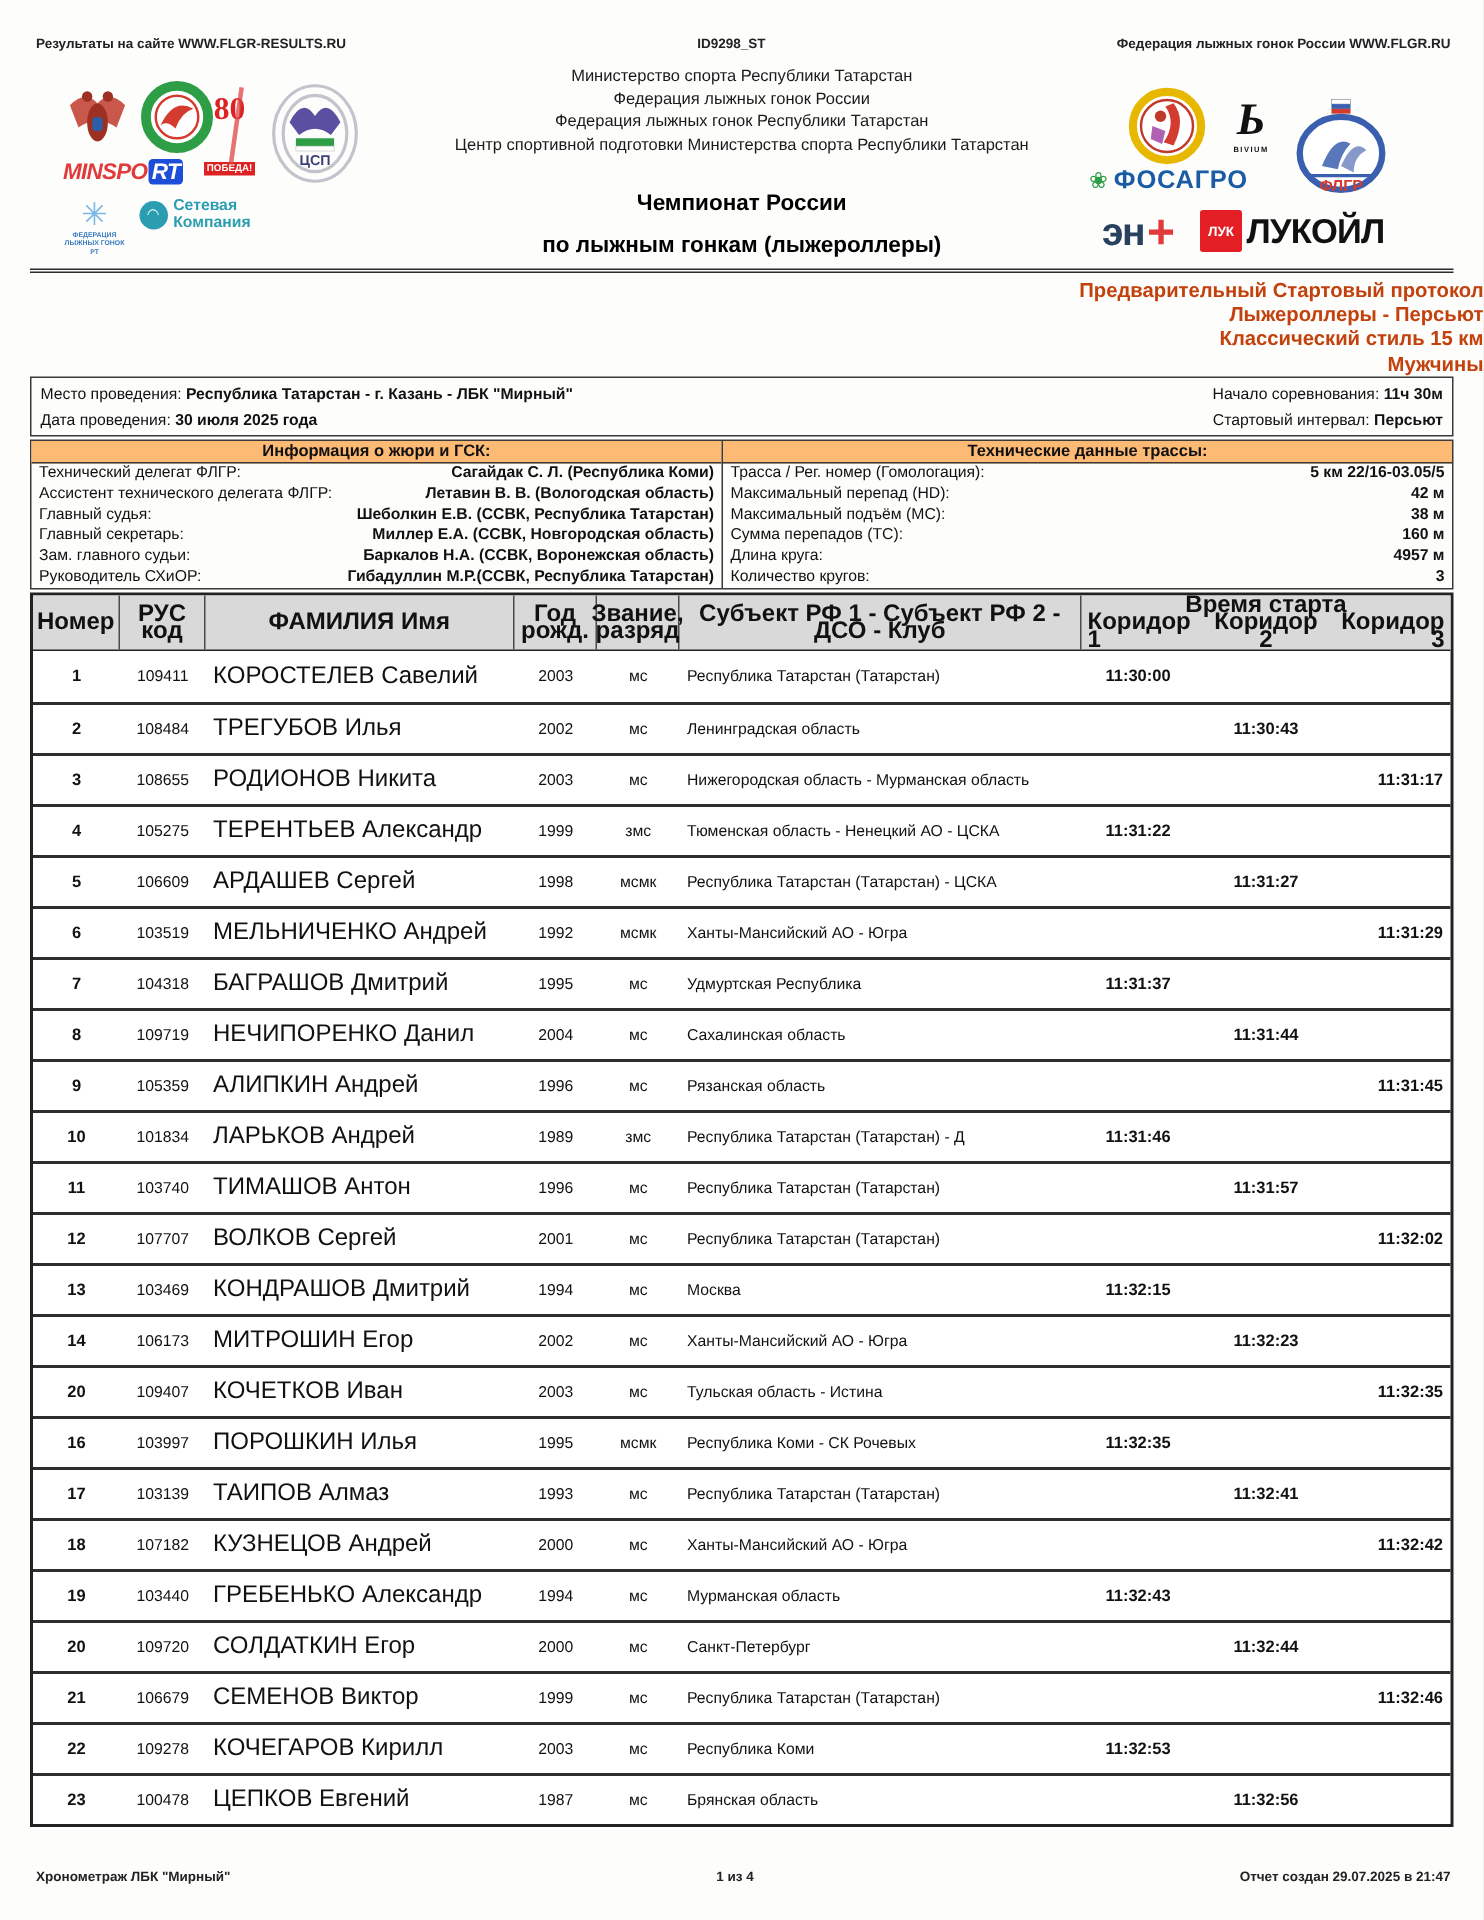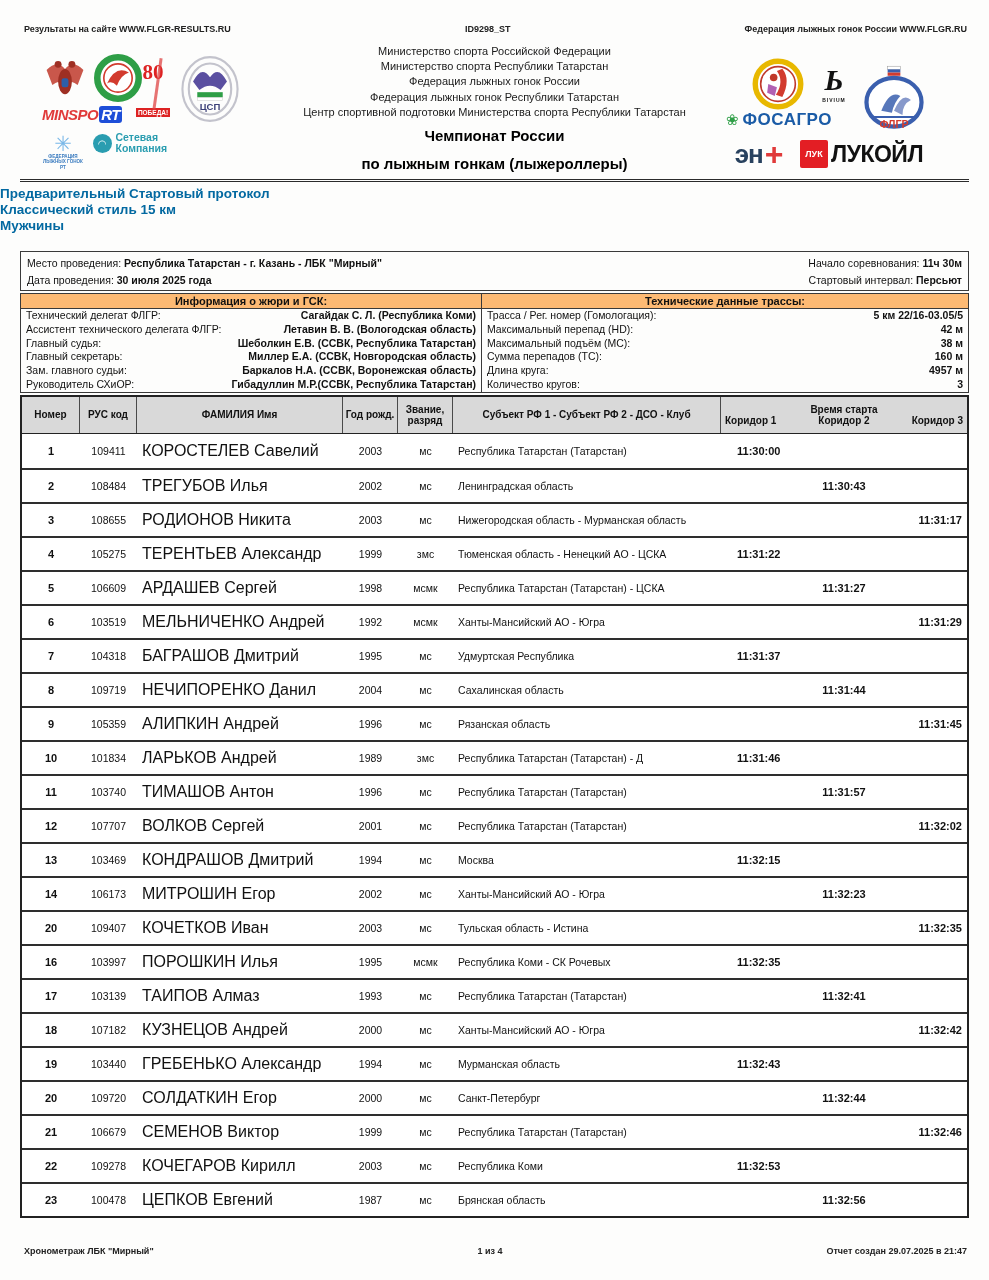--- a/index.html
+++ b/index.html
@@ -54,21 +54,21 @@
   
   .orgs {
     position:absolute; left:230px; right:230px; top:44px;
     text-align:center; font-size:11px; line-height:15.2px; color:#1a1a1a;
   }
   .titles { position:absolute; left:0; right:0; top:127px; text-align:center; font-weight:bold; font-size:15px; color:#000; }
   .titles .t2 { margin-top:11px; }
 
   .rule-double { position:absolute; left:20px; width:949px; top:179px; height:3px; border-top:1.5px solid #2b2b2b; border-bottom:1px solid #2b2b2b; }
 
-  .subtitle { position:absolute; left:0; right:0; top:186px; text-align:left; font-weight:bold; font-size:13.5px; line-height:16.2px; color:#0369a1; }
+  .subtitle { position:absolute; left:0; right:0; top:186px; text-align:right; font-weight:bold; font-size:13.5px; line-height:16.2px; color:#c2410c; }
 
   
   .venue {
     position:absolute; left:20px; width:949px; top:251px; height:40px;
     border:1.5px solid #3a3a3a; font-size:10.5px; padding:2px 6px;
     display:flex; flex-direction:column; justify-content:space-around;
   }
   .venue .row { display:flex; justify-content:space-between; }
   .venue b { font-weight:bold; }
 
@@ -80,21 +80,21 @@
   }
   .jcol { display:flex; flex-direction:column; }
   .jcol.right { border-left:1.5px solid #3a3a3a; }
   .jhead { background:#fdba74; border-bottom:1.2px solid #3a3a3a; font-weight:bold; text-align:center; font-size:11px; padding:1px 0; }
   .jrow { display:flex; justify-content:space-between; padding:0 5px; flex:1; align-items:flex-start; }
   .jrow .v { font-weight:bold; text-align:right; }
 
   
   .tbl { position:absolute; left:20px; width:949px; top:395px; border:2px solid #222; background:#fff; }
   .hgrid, .rgrid { display:grid; grid-template-columns:58px 57px 206px 55px 55px 268px 1fr; }
-  .thead { background:#d9d9d9; border-bottom:1.5px solid #222; font-weight:bold; font-size:10px; }
+  .thead { background:#d9d9d9; border-bottom:1.5px solid #222; font-weight:bold; font-size:16px; }
   .thead .hc { border-right:1px solid #4a4a4a; display:flex; align-items:center; justify-content:center; text-align:center; padding:2px; min-height:36px; line-height:11.5px; }
   .thead .hc:last-child { border-right:none; padding:0; }
   .corr-head { display:flex; flex-direction:column; width:100%; height:100%; justify-content:center; }
   .corr-head .top { text-align:center; }
   .corr-head .bottom { display:grid; grid-template-columns:1fr 1fr 1fr; padding:0 4px; }
   .corr-head .bottom .b1 { text-align:left; }
   .corr-head .bottom .b2 { text-align:center; }
   .corr-head .bottom .b3 { text-align:right; }
 
   .rgrid { border-top:2px solid #2e2e2e; min-height:34px; align-items:center; font-size:10.5px; }
@@ -205,36 +205,36 @@
   <div class="logo enplus">
     <span class="en">эн</span>
     <span class="pl">+</span>
   </div>
   <div class="logo lukoil">
     <span class="box">ЛУК</span>
     <span class="txt">ЛУКОЙЛ</span>
   </div>
 
   <div class="orgs">
-    <div>Министерство спорта Российской Федерации</div>
     <div>Министерство спорта Республики Татарстан</div>
     <div>Федерация лыжных гонок России</div>
     <div>Федерация лыжных гонок Республики Татарстан</div>
     <div>Центр спортивной подготовки Министерства спорта Республики Татарстан</div>
   </div>
 
   <div class="titles">
     <div class="t1">Чемпионат России</div>
     <div class="t2">по лыжным гонкам (лыжероллеры)</div>
   </div>
 
   <div class="rule-double"></div>
 
   <div class="subtitle">
     <div>Предварительный Стартовый протокол</div>
+    <div>Лыжероллеры -  Персьют</div>
     <div>Классический стиль 15 км</div>
     <div>Мужчины</div>
   </div>
 
   <div class="venue">
     <div class="row">
       <span><span>Место проведения: </span><b>Республика Татарстан - г. Казань - ЛБК "Мирный"</b></span>
       <span><span>Начало соревнования: </span><b>11ч 30м</b></span>
     </div>
     <div class="row">

